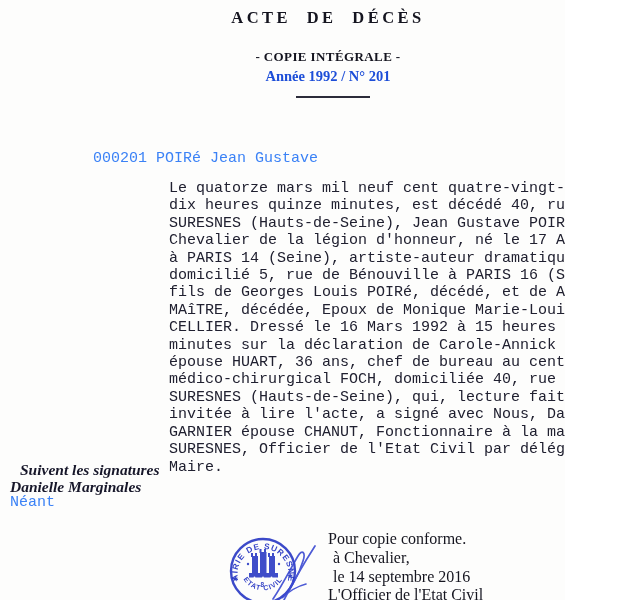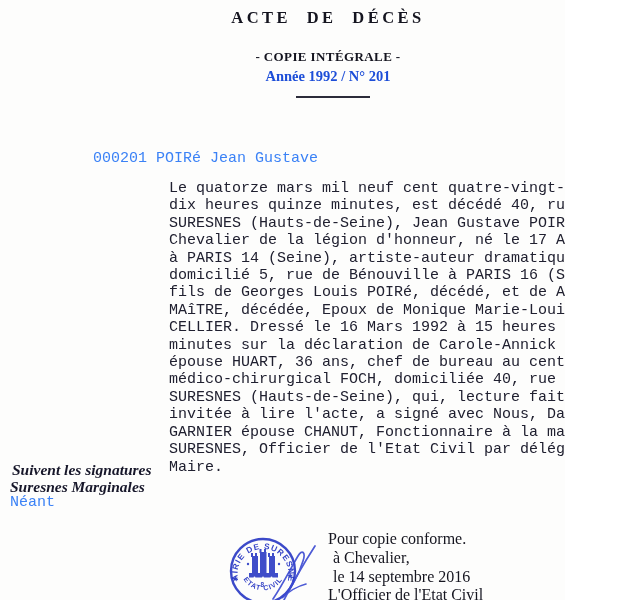--- a/index.html
+++ b/index.html
@@ -41,21 +41,21 @@
     left:156px;top:167px;margin:13px;
     font-family:"Liberation Mono","DejaVu Sans Mono",monospace;
     font-size:15px;line-height:17.4px;color:#202030;
     white-space:pre;
   }
   
   .italic-note{
     font-style:italic;font-weight:bold;font-size:15.5px;line-height:17.5px;
     color:#17172a;
   }
-  .sig-note{left:12px;top:461px;}
+  .sig-note{left:20px;top:461px;}
   .mentions-label{left:10px;top:478px;}
   .mentions-value{left:10px;top:495px;line-height:16px;}
   
   .cert{left:328px;top:530px;font-size:16px;line-height:18.8px;color:#15151f;}
   .cert div.ind{padding-left:5px;}
   
   .stamp-svg{left:218px;top:534px;}
 </style>
 </head>
 <body>
@@ -83,21 +83,21 @@
 minutes sur la déclaration de Carole-Annick VALETTE
 épouse HUART, 36 ans, chef de bureau au centre
 médico-chirurgical FOCH, domiciliée 40, rue Worth à
 SURESNES (Hauts-de-Seine), qui, lecture faite, et
 invitée à lire l'acte, a signé avec Nous, Danielle
 GARNIER épouse CHANUT, Fonctionnaire à la mairie de
 SURESNES, Officier de l'Etat Civil par délégation du
 Maire.</pre>
 
   <div class="abs italic-note sig-note">Suivent les signatures</div>
-  <div class="abs italic-note mentions-label">Suresnes Marginales</div>
+  <div class="abs italic-note mentions-label">Danielle Marginales</div>
   <div class="abs mono mentions-value">Néant</div>
 
   <svg class="abs stamp-svg" width="116" height="70" viewBox="0 0 116 70">
     <defs>
       <path id="arcTop" d="M 21,49 A 25.5,25.5 0 1 1 69,49"></path>
       <path id="arcBot" d="M 26.5,47 A 23,23 0 0 0 63.5,47"></path>
     </defs>
     <g stroke="#2b3bc4" fill="none" opacity="0.92">
       <circle cx="45" cy="37" r="32" stroke-width="2.4"></circle>
     </g>

